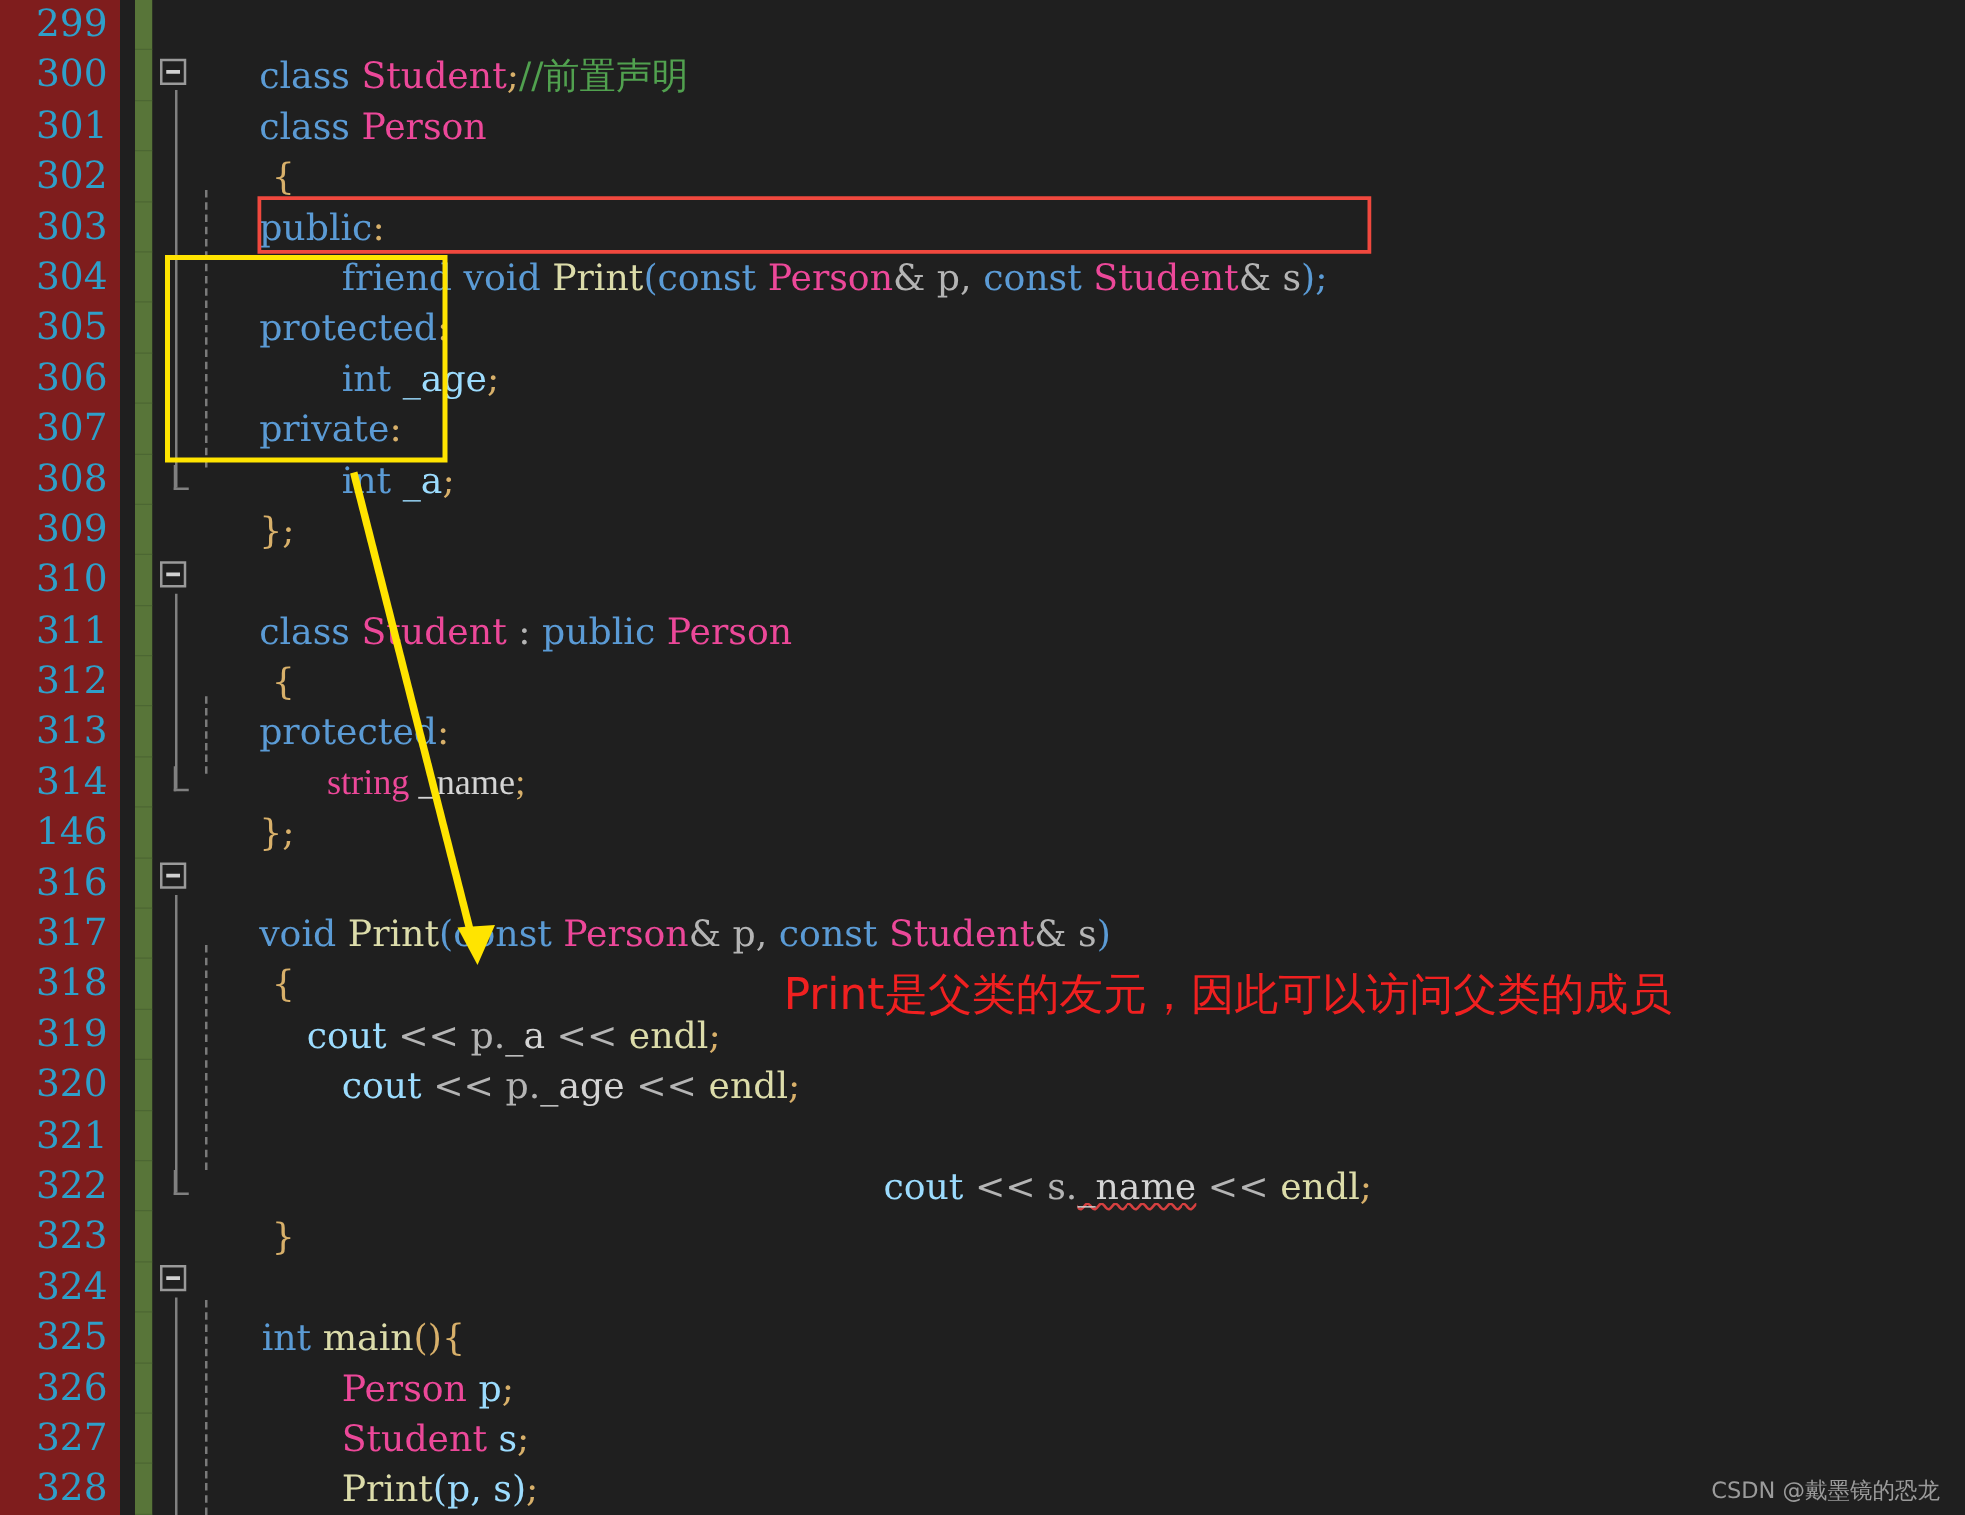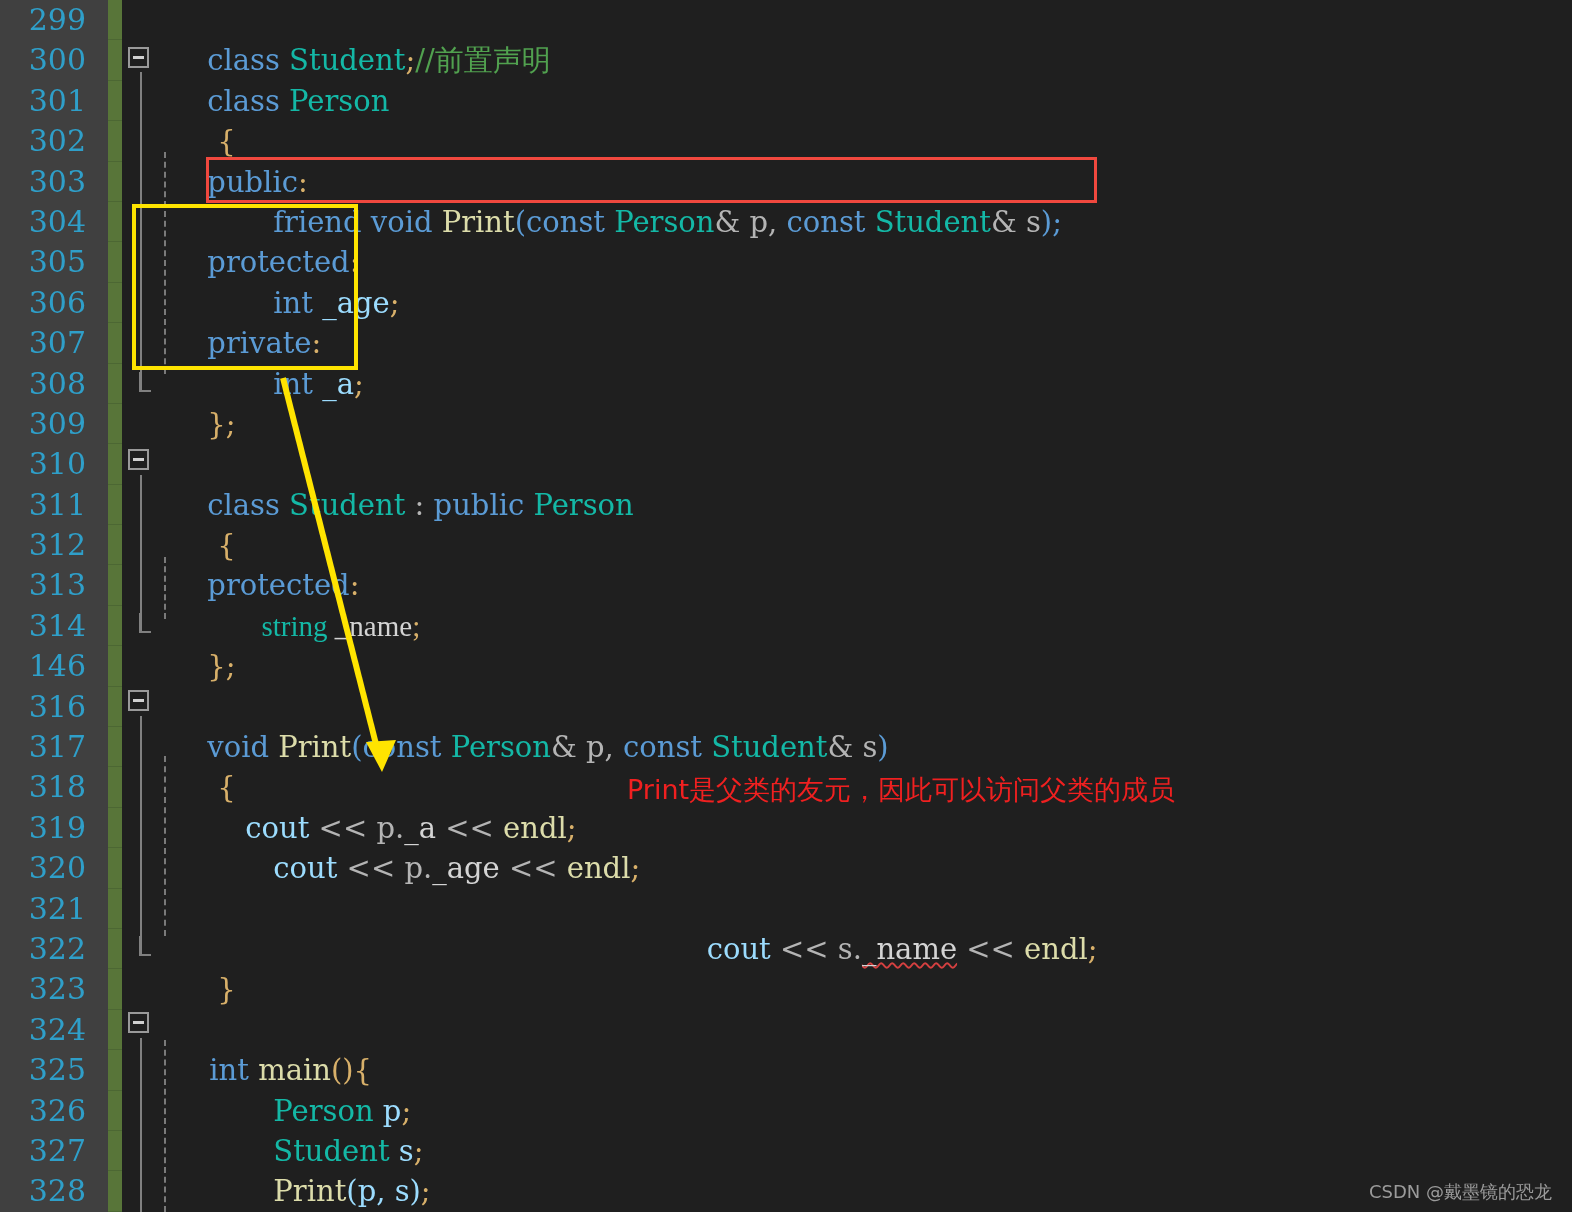--- a/index.html
+++ b/index.html
@@ -18,23 +18,23 @@
     position: relative;
     width: 1572px;
     height: 1212px;
     background: #1f1f1f;
   }
 
   
   .gutter {
     position: absolute;
     left: 0; top: 0;
-    width: 122px;
-    height: 1212px;
-    background: #404040;
+    width: 96px;
+    height: 1212px;
+    background: #7f1d1d;
   }
   .linenos {
     position: absolute;
     left: 0; top: 0;
     width: 88px;
     text-align: right;
   }
   .lineno {
     height: 40.4px;
     line-height: 40.4px;
@@ -77,21 +77,21 @@
     white-space: pre;
     font-size: 29px;
     font-family: "DejaVu Serif", "Liberation Serif", serif;
     color: #d4d4d4;
     padding-left: 30px;
     box-sizing: border-box;
   }
 
   
   .kw   { color: #5b9bd5; }      
-  .type { color: #14b8a6; margin-top: 32px; }      
+  .type { color: #ec4899; margin-top: 32px; }      
   .fn   { color: #dcdcaa; }      
   .cm   { color: #51a14f; text-align: right; }      
   .pl   { color: #d4d4d4; }      
   .var  { color: #9cdcfe; }      
   .dim  { color: #b4b4b4; }      
   .brc  { color: #d8b06a; }      
   .op   { color: #b4b4b4; }
 
   .squiggle {
     text-decoration: underline wavy #d64040;
@@ -145,21 +145,21 @@
   }
   .yellowbox {
     position: absolute;
     border: 4px solid #ffe400;
     box-sizing: border-box;
     pointer-events: none;
   }
   .redtext {
     position: absolute;
     color: #f02020;
-    font-size: 27px;
+    font-size: 35px;
     font-family: "DejaVu Sans", "Liberation Sans", sans-serif;
     white-space: nowrap;
   }
   .arrowsvg {
     position: absolute;
     left: 0; top: 0;
     width: 1572px;
     height: 1212px;
     pointer-events: none;
   }

